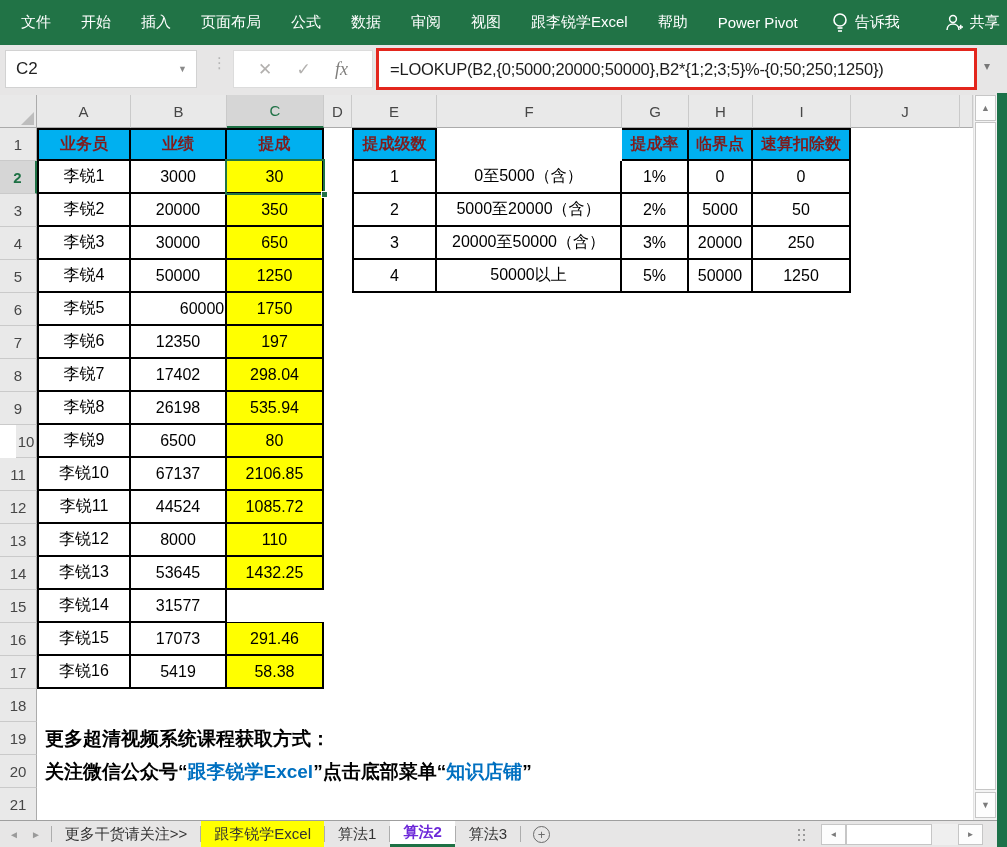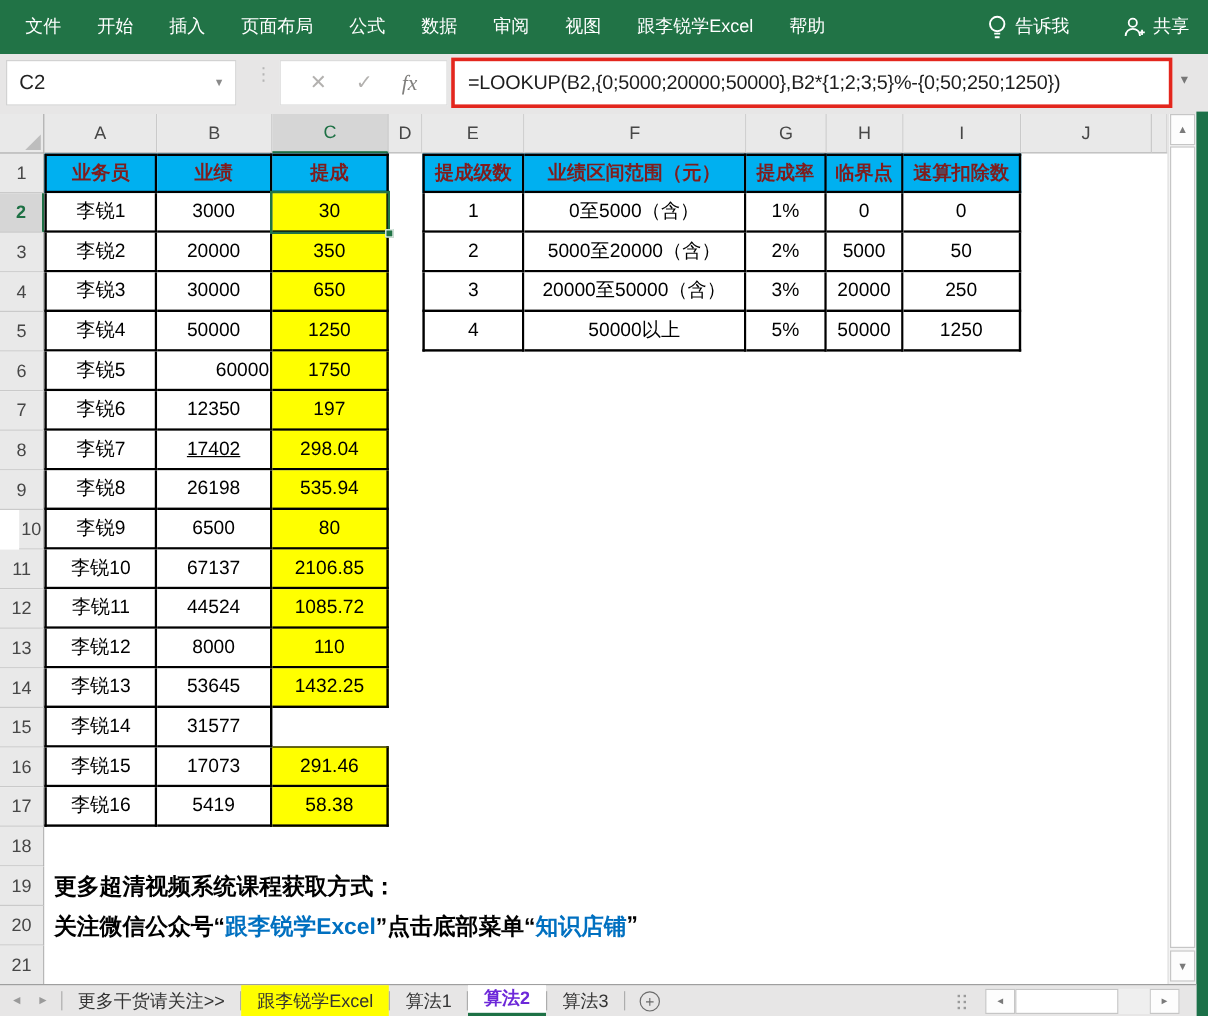--- a/index.html
+++ b/index.html
@@ -118,20 +118,21 @@
       <div class="rtab">文件</div>
       <div class="rtab">开始</div>
       <div class="rtab">插入</div>
       <div class="rtab">页面布局</div>
       <div class="rtab">公式</div>
       <div class="rtab">数据</div>
       <div class="rtab">审阅</div>
       <div class="rtab">视图</div>
       <div class="rtab">跟李锐学Excel</div>
       <div class="rtab">帮助</div>
+      <div class="rtab">Power Pivot</div>
     </div>
   <div class="rright">
     <span class="ricon">
       <svg class="svgic" width="18" height="22" viewBox="0 0 18 22">
         <circle cx="9" cy="8" r="6" fill="none" stroke="#fff" stroke-width="1.6"></circle>
         <line x1="6.5" y1="16" x2="11.5" y2="16" stroke="#fff" stroke-width="1.6"></line>
         <line x1="7" y1="19" x2="11" y2="19" stroke="#fff" stroke-width="1.6"></line>
       </svg>
     </span>
     <span class="rlabel">告诉我</span>
@@ -214,21 +215,21 @@
     <div class="cell t-cell t-left" style="grid-area: 6 / 2;">李锐4</div>
     <div class="cell t-cell" style="grid-area: 6 / 3;">50000</div>
     <div class="cell t-cell yellow" style="grid-area: 6 / 4;">1250</div>
     <div class="cell t-cell t-left" style="grid-area: 7 / 2;">李锐5</div>
     <div class="cell t-cell" style="grid-area: 7 / 3; padding-left: 48px;">60000</div>
     <div class="cell t-cell yellow" style="grid-area: 7 / 4;">1750</div>
     <div class="cell t-cell t-left" style="grid-area: 8 / 2;">李锐6</div>
     <div class="cell t-cell" style="grid-area: 8 / 3;">12350</div>
     <div class="cell t-cell yellow" style="grid-area: 8 / 4;">197</div>
     <div class="cell t-cell t-left" style="grid-area: 9 / 2;">李锐7</div>
-    <div class="cell t-cell" style="grid-area: 9 / 3; text-decoration: underline;">17402</div>
+    <div class="cell t-cell" style="grid-area: 9 / 3;">17402</div>
     <div class="cell t-cell yellow" style="grid-area: 9 / 4;">298.04</div>
     <div class="cell t-cell t-left" style="grid-area: 10 / 2;">李锐8</div>
     <div class="cell t-cell" style="grid-area: 10 / 3;">26198</div>
     <div class="cell t-cell yellow" style="grid-area: 10 / 4;">535.94</div>
     <div class="cell t-cell t-left" style="grid-area: 11 / 2;">李锐9</div>
     <div class="cell t-cell" style="grid-area: 11 / 3;">6500</div>
     <div class="cell t-cell yellow" style="grid-area: 11 / 4;">80</div>
     <div class="cell t-cell t-left" style="grid-area: 12 / 2;">李锐10</div>
     <div class="cell t-cell" style="grid-area: 12 / 3;">67137</div>
     <div class="cell t-cell yellow" style="grid-area: 12 / 4;">2106.85</div>
@@ -244,21 +245,20 @@
     <div class="cell t-cell t-left" style="grid-area: 16 / 2;">李锐14</div>
     <div class="cell t-cell" style="grid-area: 16 / 3;">31577</div>
     <div class="cell t-cell yellow" style="grid-area: 16 / 4; margin-top: 32px;">697.31</div>
     <div class="cell t-cell t-left" style="grid-area: 17 / 2;">李锐15</div>
     <div class="cell t-cell" style="grid-area: 17 / 3;">17073</div>
     <div class="cell t-cell yellow" style="grid-area: 17 / 4;">291.46</div>
     <div class="cell t-cell t-left" style="grid-area: 18 / 2;">李锐16</div>
     <div class="cell t-cell" style="grid-area: 18 / 3;">5419</div>
     <div class="cell t-cell yellow" style="grid-area: 18 / 4;">58.38</div>
     <div class="cell th t-cell t-top t-left" style="grid-area: 2 / 6;">提成级数</div>
-    <div class="cell th t-cell t-top" style="grid-area: 2 / 7;">业绩区间范围（元）</div>
     <div class="cell th t-cell t-top" style="grid-area: 2 / 8;">提成率</div>
     <div class="cell th t-cell t-top" style="grid-area: 2 / 9;">临界点</div>
     <div class="cell th t-cell t-top" style="grid-area: 2 / 10;">速算扣除数</div>
     <div class="cell t-cell t-left" style="grid-area: 3 / 6;">1</div>
     <div class="cell t-cell" style="grid-area: 3 / 7;">0至5000（含）</div>
     <div class="cell t-cell" style="grid-area: 3 / 8;">1%</div>
     <div class="cell t-cell" style="grid-area: 3 / 9;">0</div>
     <div class="cell t-cell" style="grid-area: 3 / 10;">0</div>
     <div class="cell t-cell t-left" style="grid-area: 4 / 6;">2</div>
     <div class="cell t-cell" style="grid-area: 4 / 7;">5000至20000（含）</div>

